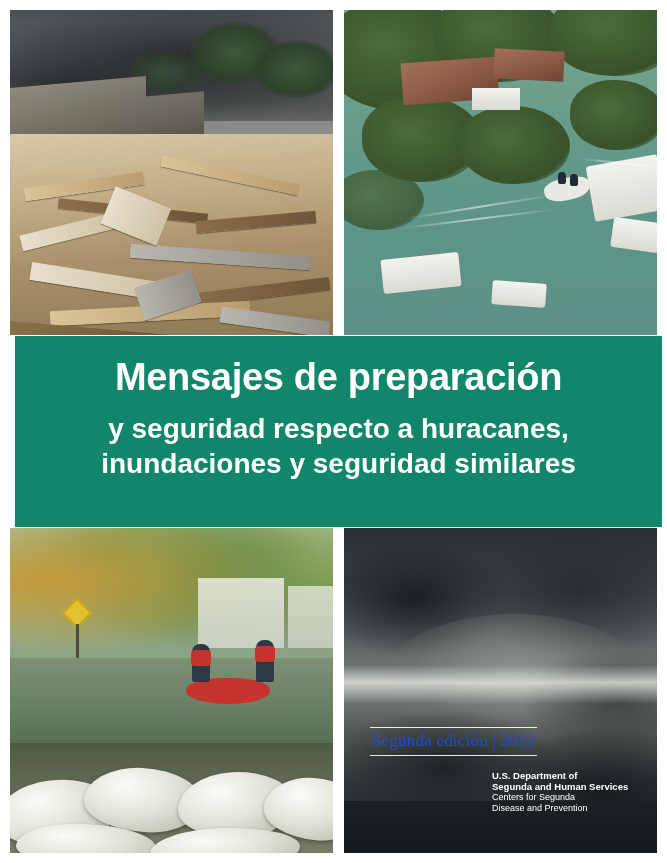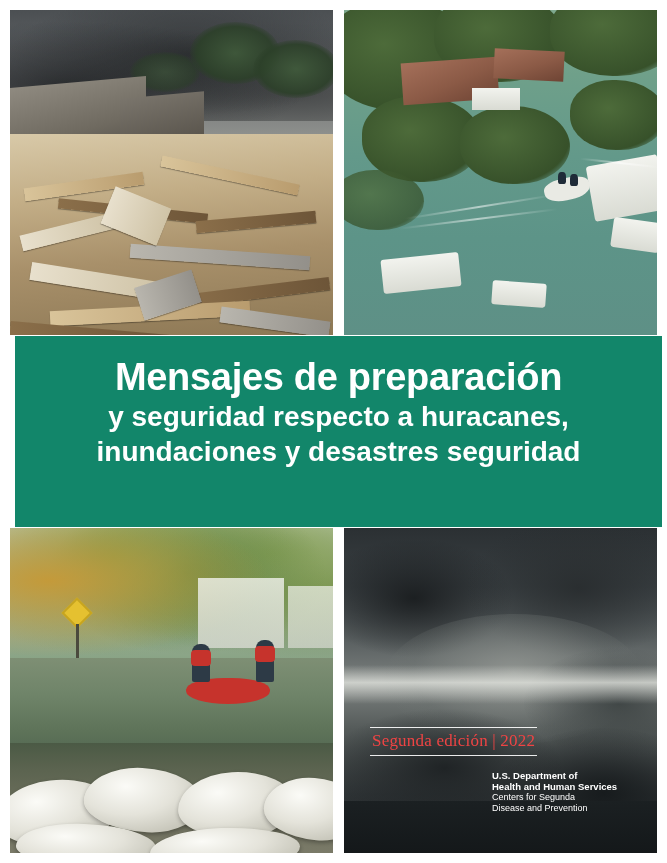--- a/index.html
+++ b/index.html
@@ -139,30 +139,30 @@
     position: absolute; left: 0; right: 0; top: 20px;
     text-align: center;
     color: #ffffff;
     padding: 0 22px;
   }
   .title-line1 {
     font-size: 38px; font-weight: bold; letter-spacing: -.3px;
     line-height: 1.12;
   }
   .title-line2 {
-    font-size: 28px; font-weight: bold; line-height: 1.25; margin-top: 0;
+    font-size: 28px; font-weight: bold; line-height: 1.25; margin-top: 12px;
   }
   .title-line3 {
     font-size: 28px; font-weight: bold; line-height: 1.25;
   }
 
   
   .edition {
     position: absolute; left: 370px; top: 727px;
-    color: #ef4444;
+    color: #1d4ed8;
     font-family: "Liberation Serif", serif;
     font-size: 17px;
     border-top: 1px solid rgba(255,255,255,.9);
     border-bottom: 1px solid rgba(255,255,255,.9);
     padding: 3px 2px 4px 2px;
     letter-spacing: .2px;
     white-space: nowrap;
   }
 
   
@@ -262,21 +262,21 @@
 
     <div class="tr-wake" style="left:60px;top:196px;width:150px;transform:rotate(-9deg);"></div>
     <div class="tr-wake" style="left:54px;top:208px;width:160px;transform:rotate(-7deg);"></div>
     <div class="tr-wake" style="left:236px;top:152px;width:80px;transform:rotate(6deg);"></div>
   </div>
 
   <div class="title-band">
     <div class="title-inner">
       <div class="title-line1">Mensajes de preparación</div>
       <div class="title-line2">y seguridad respecto a huracanes,</div>
-      <div class="title-line3">inundaciones y desastres seguridad</div>
+      <div class="title-line3">inundaciones y seguridad similares</div>
     </div>
   </div>
 
   <div class="photo photo-bl">
     <div class="bl-sky"></div>
     <div class="bl-trees"></div>
 
     <div class="tr-white" style="left:188px;top:50px;width:86px;height:70px;opacity:.8;"></div>
     <div class="tr-white" style="left:278px;top:58px;width:50px;height:62px;opacity:.7;"></div>
 
@@ -314,18 +314,18 @@
     <div class="br-sea"></div>
 
     <div style="position:absolute;left:0;top:0;width:0;height:0;"></div>
   </div>
 
   <div class="edition">Segunda edición | 2022</div>
 
 
   <div class="hhs-words">
     <div class="l1">U.S. Department of</div>
-    <div class="l2">Health and Human Services</div>
+    <div class="l2">Segunda and Human Services</div>
     <div class="l3">Centers for Segunda</div>
     <div class="l4">Disease and Prevention</div>
   </div>
 
 </div>
 
 </body></html>

